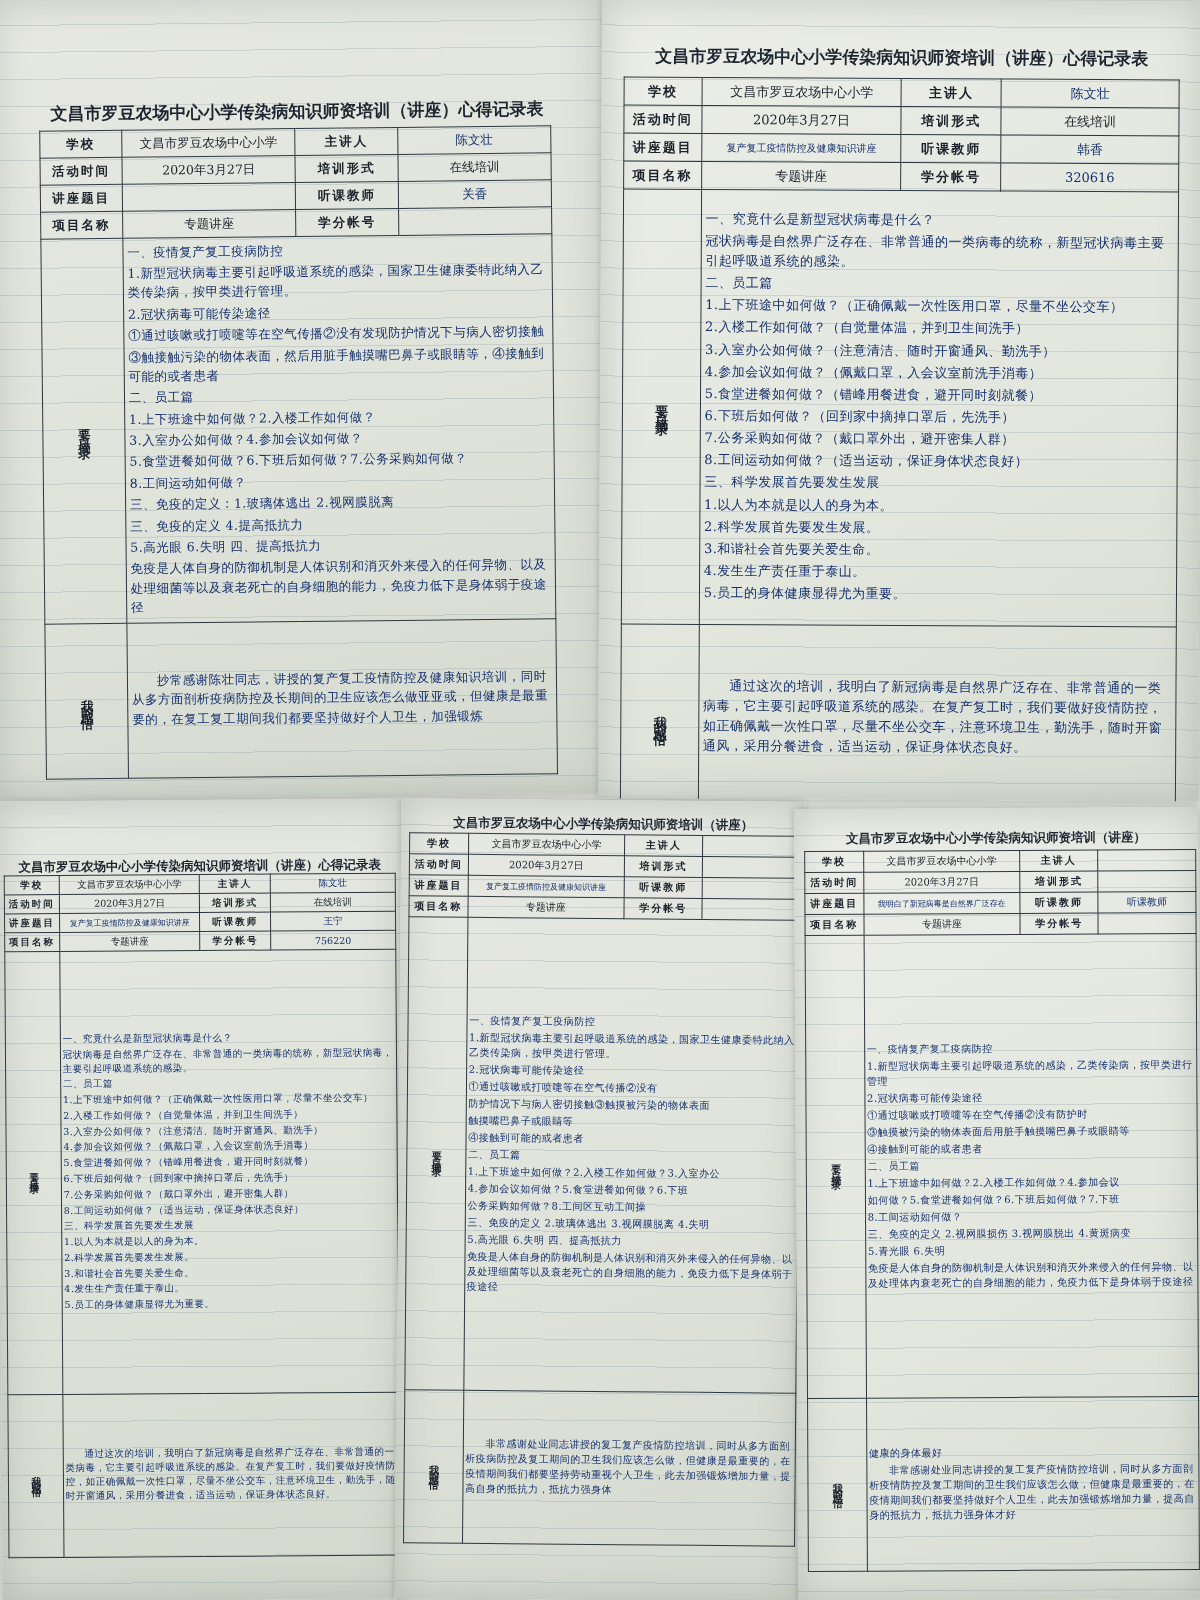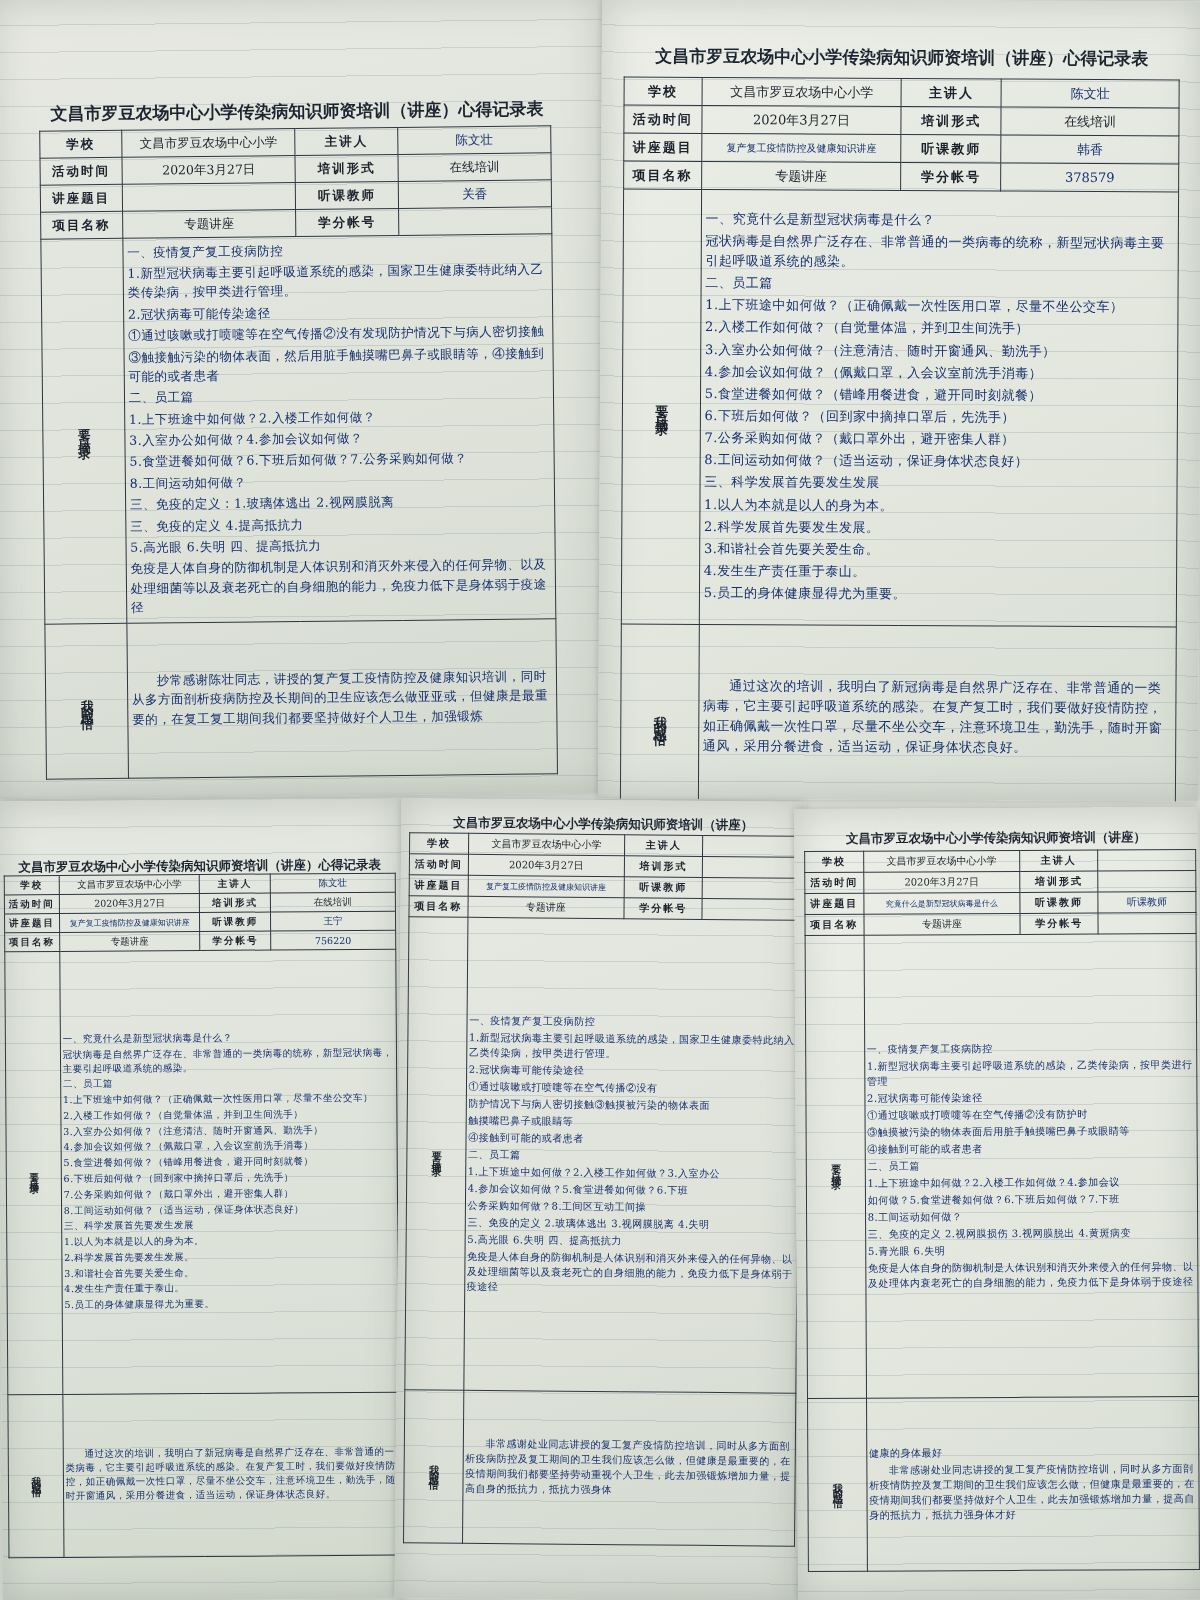--- a/index.html
+++ b/index.html
@@ -247,21 +247,21 @@
         <tr>
           <td class="lbl">讲座题目</td>
           <td class="val hand" style="font-size:10px">复产复工疫情防控及健康知识讲座</td>
           <td class="lbl">听课教师</td>
           <td class="val hand">韩香</td>
         </tr>
         <tr>
           <td class="lbl">项目名称</td>
           <td class="val">专题讲座</td>
           <td class="lbl">学分帐号</td>
-          <td class="val hand">378579</td>
+          <td class="val hand">320616</td>
         </tr>
         <tr>
           <td style="height:430px">
             <div class="vwrap">
                   <span class="vert-lbl">要点摘录</span>
                 </div>
           </td>
           <td colspan="3" class="body-cell hand">
             <p class="para">一、究竟什么是新型冠状病毒是什么？</p>
             <p class="para">冠状病毒是自然界广泛存在、非常普通的一类病毒的统称，新型冠状病毒主要引起呼吸道系统的感染。</p>
@@ -471,21 +471,21 @@
           <td class="val hand"></td>
         </tr>
         <tr>
           <td class="lbl">活动时间</td>
           <td class="val">2020年3月27日</td>
           <td class="lbl">培训形式</td>
           <td class="val"></td>
         </tr>
         <tr>
           <td class="lbl">讲座题目</td>
-          <td class="val hand" style="font-size:8px">究竟什么是新型冠状病毒是什么</td>
+          <td class="val hand" style="font-size:8px">我明白了新冠病毒是自然界广泛存在</td>
           <td class="lbl">听课教师</td>
           <td class="val hand">听课教师</td>
         </tr>
         <tr>
           <td class="lbl">项目名称</td>
           <td class="val">专题讲座</td>
           <td class="lbl">学分帐号</td>
           <td class="val hand"></td>
         </tr>
         <tr>

